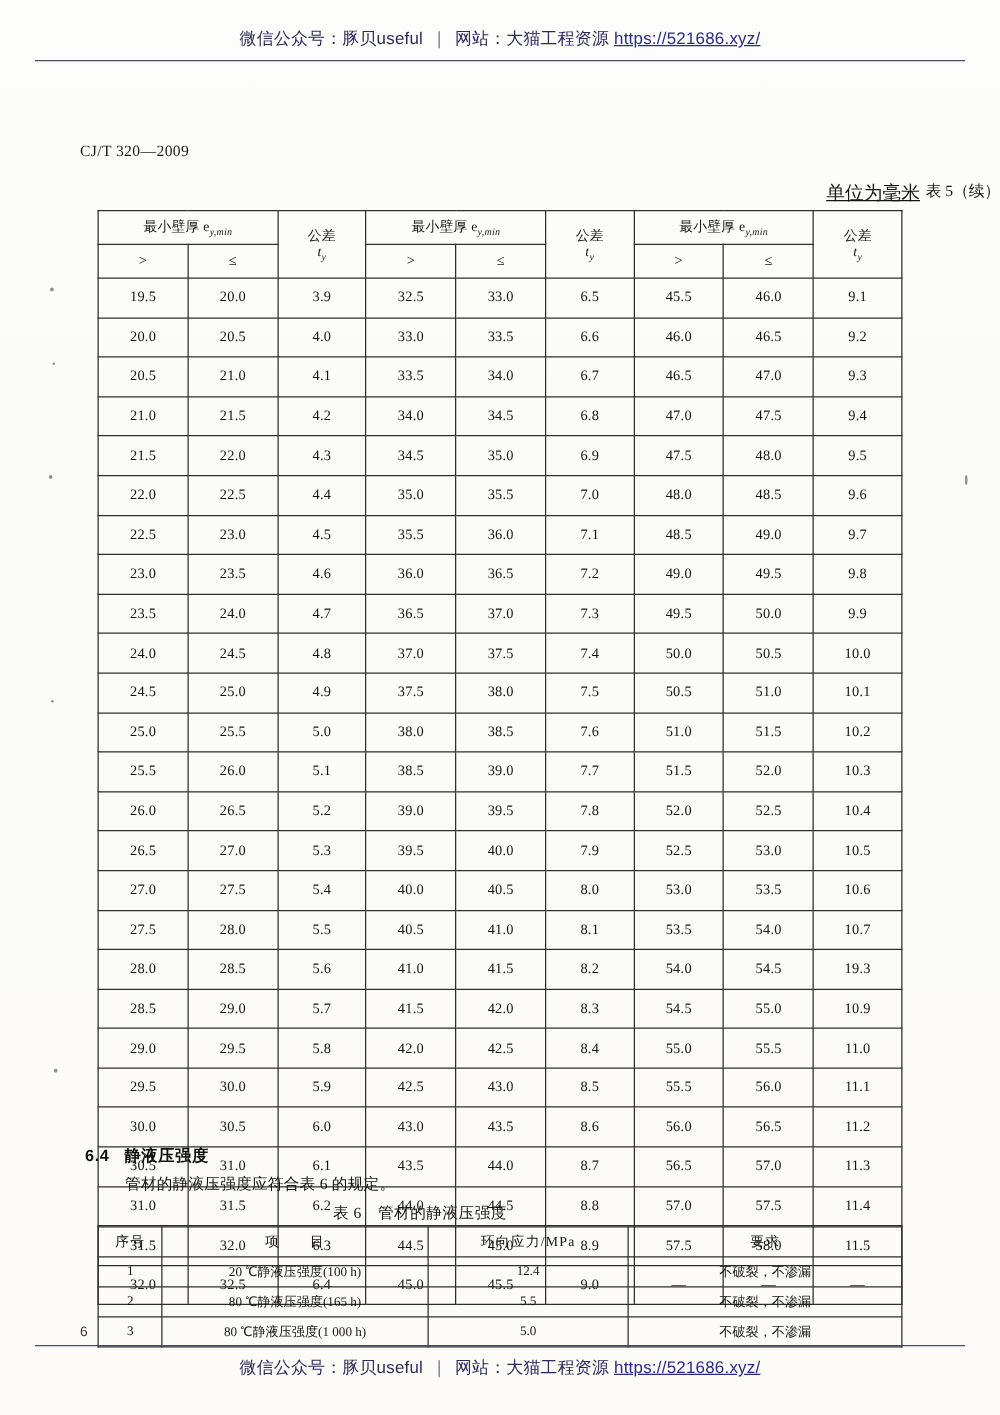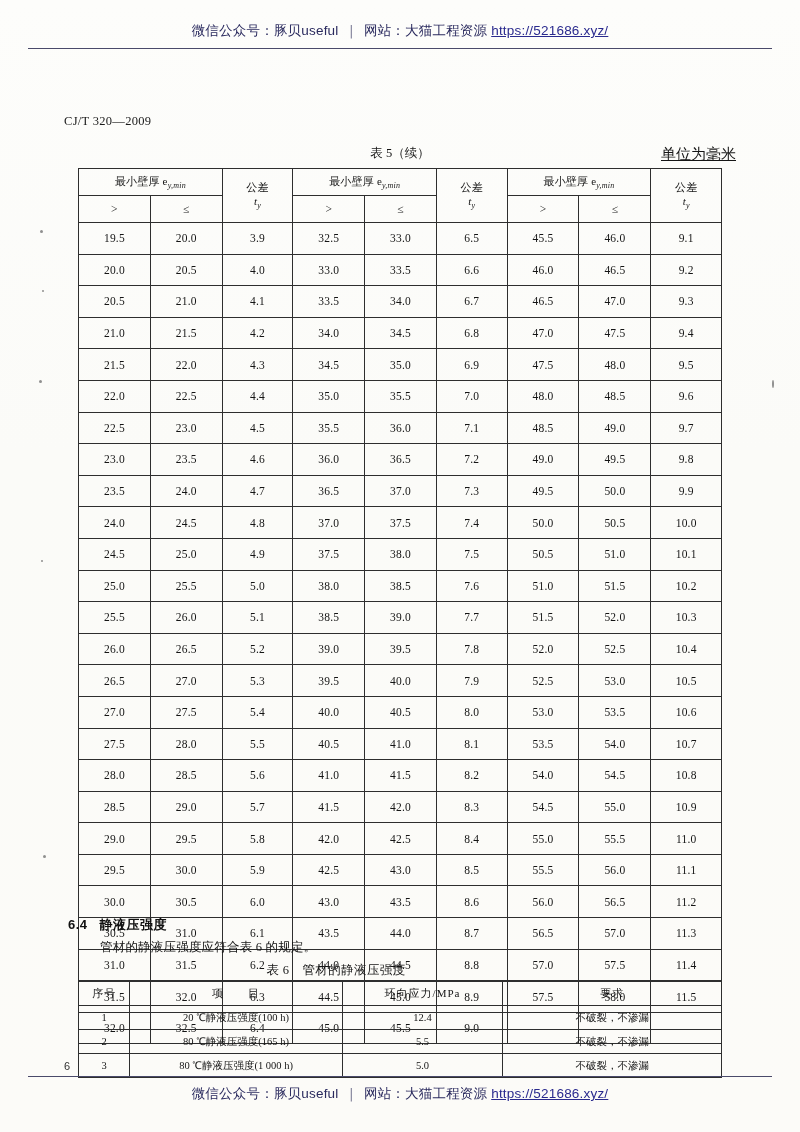--- a/index.html
+++ b/index.html
@@ -70,21 +70,21 @@
     font-family: "Liberation Serif", serif;
     font-size: 12.5px;
     color: #1b1b1b;
     letter-spacing: 0.3px;
   }
   .tbl-caption {
     position: absolute;
     top: 145px;
     left: 0;
     width: 800px;
-    text-align: center;
+    text-align: right;
     font-size: 12.5px;
     color: #151515;
   }
   .unit-note {
     position: absolute;
     top: 145px;
     right: 64px;
     font-size: 15px;
     color: #151515;
     text-decoration: underline;
@@ -435,21 +435,21 @@
         </tr>
         <tr>
           <td>28.0</td>
           <td>28.5</td>
           <td>5.6</td>
           <td>41.0</td>
           <td>41.5</td>
           <td>8.2</td>
           <td>54.0</td>
           <td>54.5</td>
-          <td>10.8</td>
+          <td>19.3</td>
         </tr>
         <tr>
           <td>28.5</td>
           <td>29.0</td>
           <td>5.7</td>
           <td>41.5</td>
           <td>42.0</td>
           <td>8.3</td>
           <td>54.5</td>
           <td>55.0</td>

